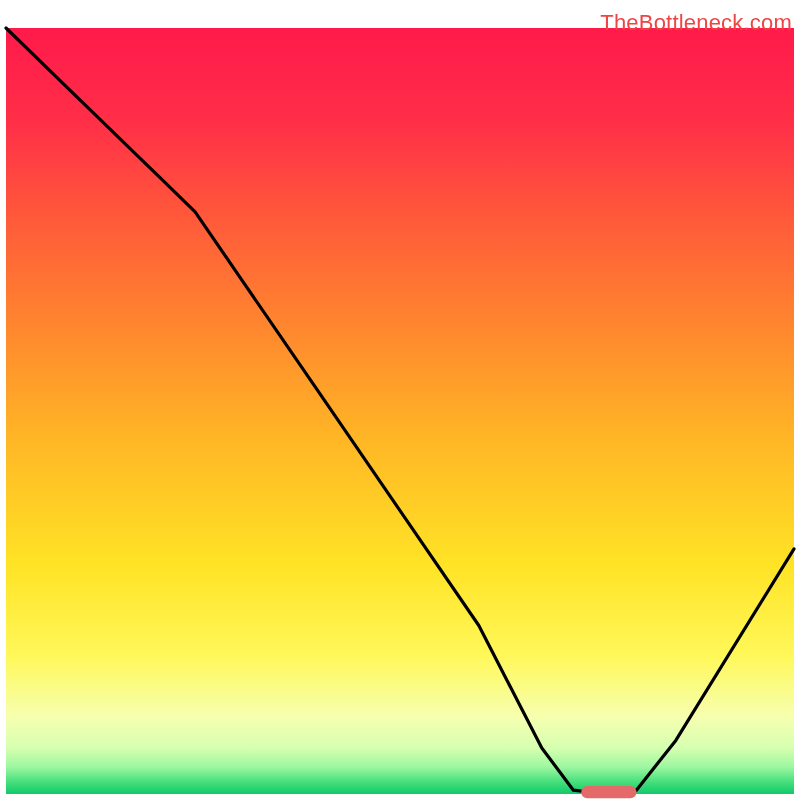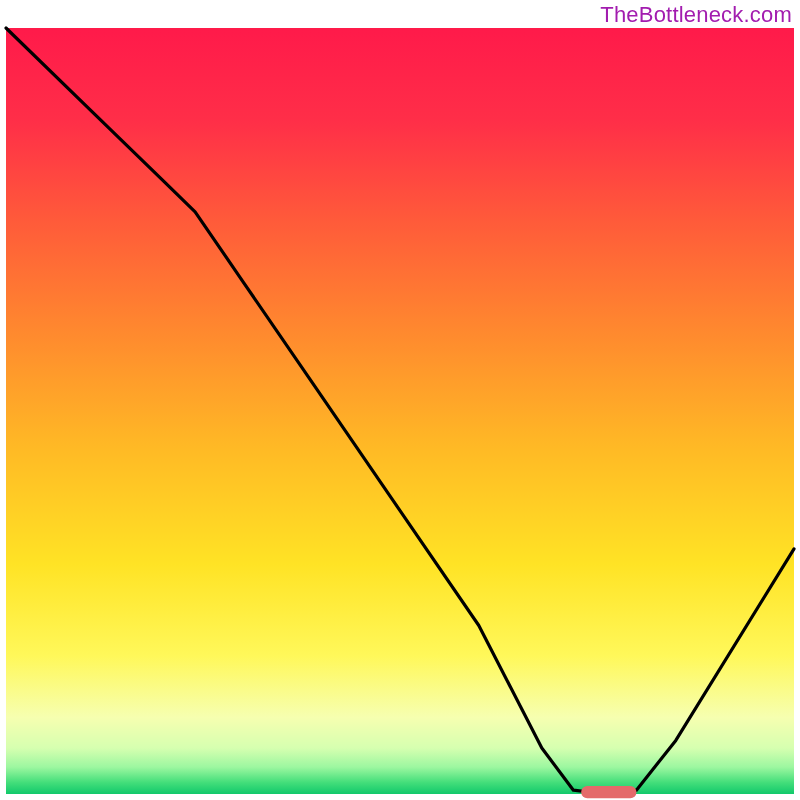--- a/index.html
+++ b/index.html
@@ -10,25 +10,25 @@
     background: #ffffff;
     font-family: Arial, Helvetica, sans-serif;
   }
   .chart-container {
     position: relative;
     width: 800px;
     height: 800px;
   }
   .watermark {
     position: absolute;
-    top: 2px;
+    top: 10px;
     right: 8px;
     font-size: 22px;
     font-weight: 500;
-    color: #a21caf;
+    color: #ef4444;
     letter-spacing: 0.2px;
     z-index: 10;
   }
   svg {
     display: block;
   }
 </style>
 </head>
 <body>
 

